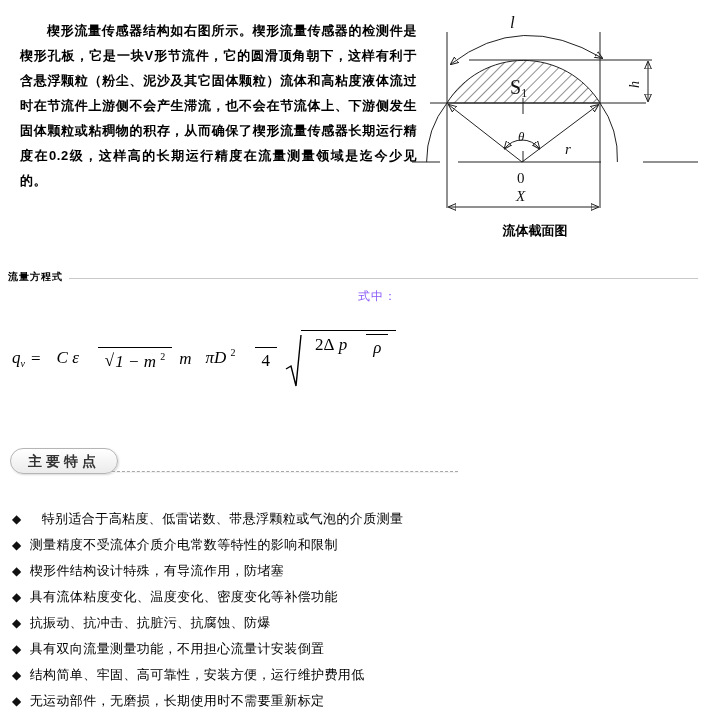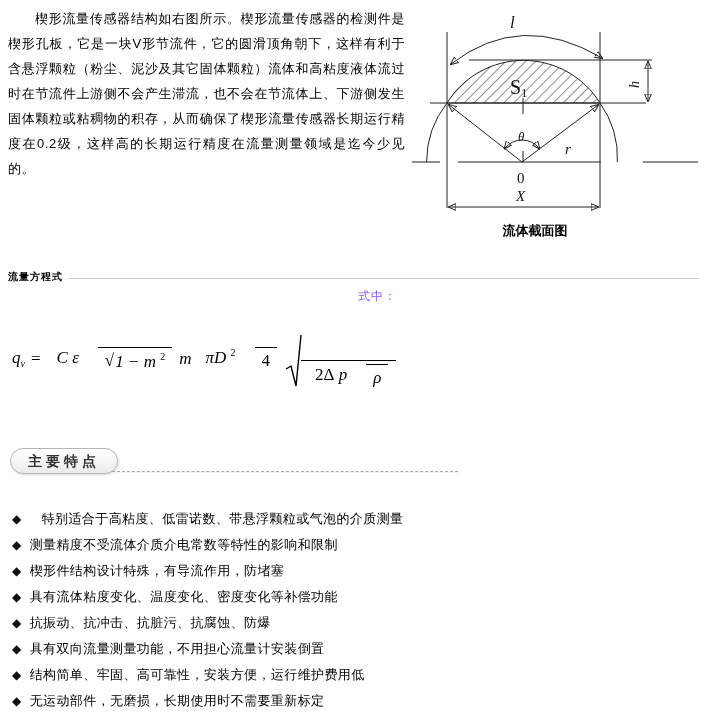--- a/index.html
+++ b/index.html
@@ -1,22 +1,22 @@
 <!DOCTYPE html>
 <html><head>
 <meta charset="utf-8">
 <style>
   html,body{margin:0;padding:0;background:#fff;}
   .page{position:relative;width:704px;height:713px;background:#fff;overflow:hidden;
         font-family:"Liberation Sans",sans-serif;color:#111;}
 
   
-  .intro{position:absolute;left:8px;top:6px;width:397px;margin:0;
+  .intro{position:absolute;left:8px;top:6px;width:397px;margin:12px;
          font-size:13px;line-height:25px;letter-spacing:0.6px;
-         text-indent:27px;text-align:justify;color:#000;}
+         text-indent:27px;text-align:justify;color:#000;font-weight:bold;}
 
   
   .diagram{position:absolute;left:406px;top:2px;}
   .diagram line,.diagram path{stroke:#222;stroke-width:1;fill:none;}
   .diagram .seg{fill:url(#hatch);stroke:#222;}
   .dlabel{font-family:"Liberation Serif",serif;fill:#111;}
   .it{font-style:italic;}
   .dcaption{font-family:"Liberation Sans",sans-serif;font-weight:bold;font-size:13px;fill:#000;}
 
   
@@ -29,21 +29,21 @@
            font-family:"Liberation Serif",serif;font-size:17px;color:#000;}
   .formula .vr{font-style:italic;}
   .formula sub{font-size:10px;font-style:italic;}
   .formula sup{font-size:10px;}
   .eq{margin:0 9px 0 6px;}
   .frac{display:inline-flex;flex-direction:row;align-items:center;text-align:center;}
   .frac .num{padding:0 7px 3px 7px;}
   .frac .den{border-top:1px solid #000;padding:3px 7px 0 7px;margin-left:12px;}
   .factor{margin:0 7px;font-style:italic;}
   .smallrad{font-style:normal;margin-right:1px;}
-  .bigrad{display:inline-flex;align-items:flex-end;margin-left:8px;font-family:Liberation Serif, serif;}
+  .bigrad{display:inline-flex;align-items:flex-start;margin-left:8px;font-family:Liberation Serif, serif;}
   .radsign{margin-top:4px;margin-right:-1px;}
   .radbody{border-top:1.5px solid #000;padding:3px 8px 0 7px;}
   .radbody .frac .num{padding-top:1px;}
 
   
   .where{position:absolute;left:358px;top:284px;width:344px;font-size:12px;color:#8b5cf6;}
   .where-label{height:25px;line-height:25px;letter-spacing:1px;}
   .defs{display:grid;grid-template-columns:168px 1fr;}
   .defs div{line-height:25px;white-space:nowrap;}
 

